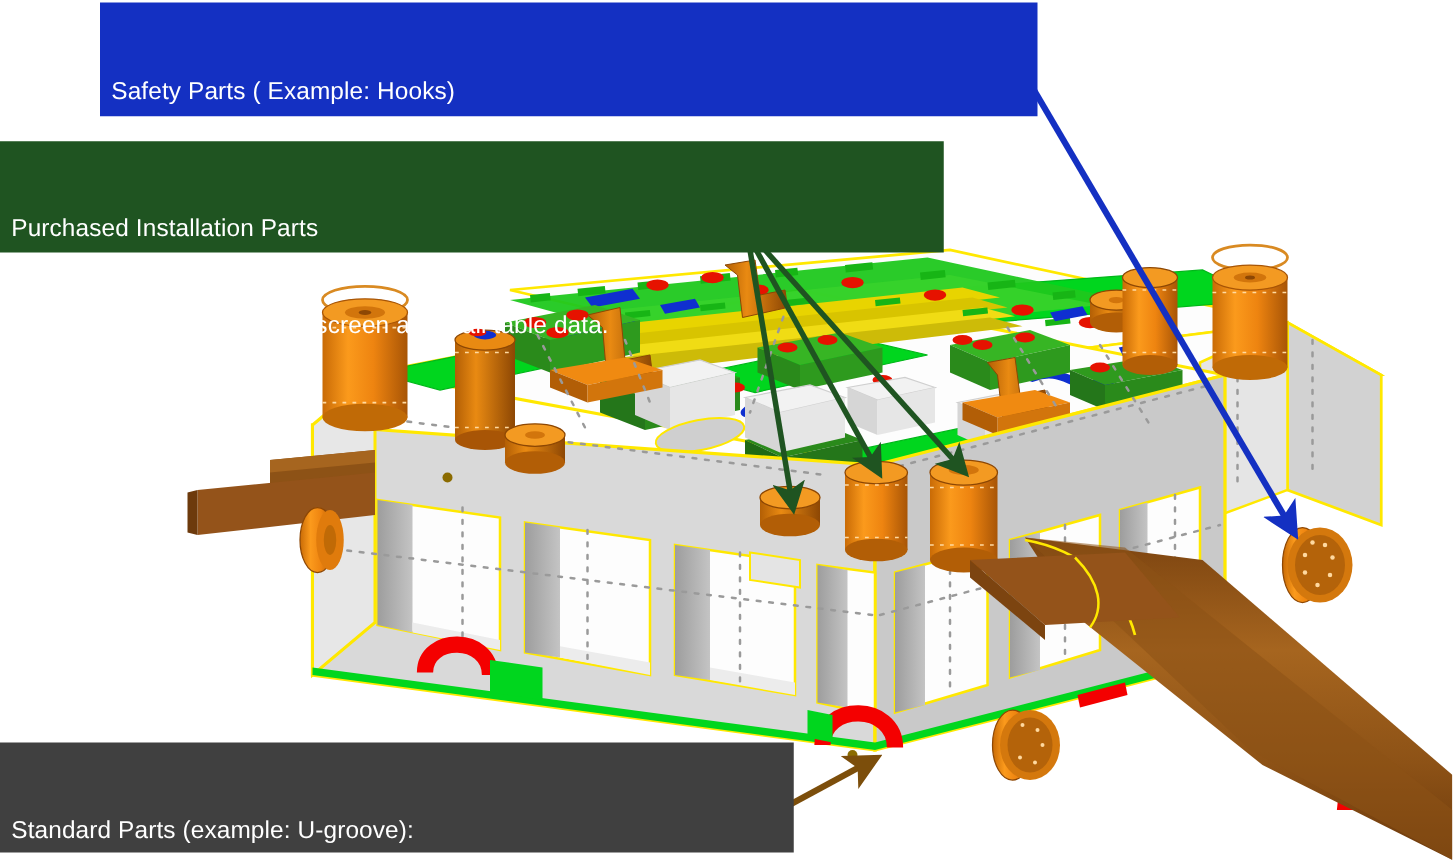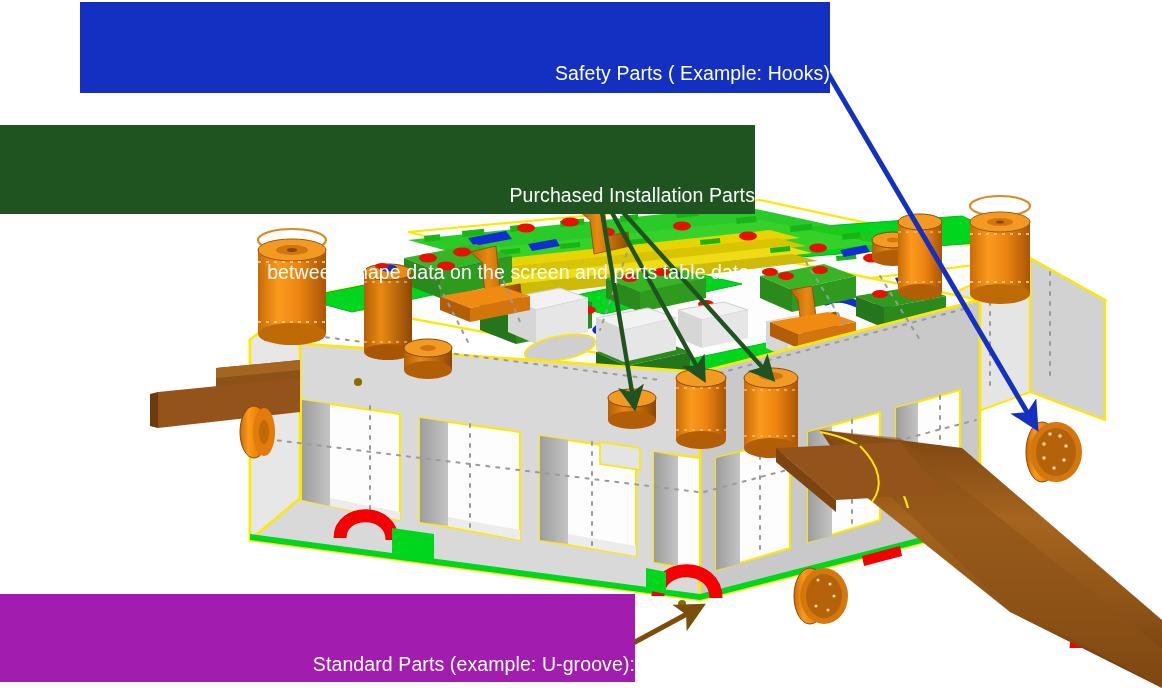--- a/index.html
+++ b/index.html
@@ -2,27 +2,27 @@
 <html><head>
 <meta charset="utf-8">
 <style>
   html,body{margin:0;padding:0;background:#ffffff;}
   #stage{position:relative;width:1162px;height:688px;overflow:hidden;background:#ffffff;
          font-family:"Liberation Sans","DejaVu Sans",sans-serif;}
   svg.layer{position:absolute;left:0;top:0;width:1162px;height:688px;}
 
   
   .callout{position:absolute;color:#ffffff;font-size:19.5px;line-height:25.5px;
-           letter-spacing:.1px;white-space:pre;z-index:40;text-align:right;}
+           letter-spacing:.1px;white-space:pre;z-index:40;}
   .callout .ln{display:block;}
   #callout-safety{left:80px;top:2px;width:750px;height:91px;background:#1430c2;
                   padding:8px 0 0 9px;box-sizing:border-box;}
   #callout-purchased{left:0px;top:113px;width:755px;height:89px;background:#1f5421;
-                  padding:7px 0 0 9px;box-sizing:border-box;margin-top:12px;}
-  #callout-standard{left:0px;top:594px;width:635px;height:88px;background:#a21caf;
+                  padding:7px 0 0 9px;box-sizing:border-box;}
+  #callout-standard{left:0px;top:594px;width:635px;height:88px;background:#404040;
                   padding:7px 0 0 9px;box-sizing:border-box;}
 </style>
 </head>
 <body>
 
 <div id="stage">
 
   <svg class="layer" viewBox="0 0 1162 688" shape-rendering="geometricPrecision">
     <defs>
       <linearGradient id="gOrange" x1="0" y1="0" x2="1" y2="0">
@@ -467,21 +467,21 @@
     <line x1="624" y1="648" x2="698" y2="608" stroke="#7c4e0b" stroke-width="5" marker-end="url(#headBrown)"></line>
   </svg>
 
   <div class="callout" id="callout-safety">
     <span class="ln">Safety Parts ( Example: Hooks)</span>
     <span class="ln">3D Model-Checker ensures coordinate values, external shape sizes,</span>
   </div>
 
   <div class="callout" id="callout-purchased">
     <span class="ln">Purchased Installation Parts</span>
-    <span class="ln">between shape data on the screen and parts table data.</span>
+    <span class="ln">between shape data on the screen and wall table data.</span>
   </div>
 
   <div class="callout" id="callout-standard">
     <span class="ln">Standard Parts (example: U-groove):</span>
     
     
   </div>
 
 </div>
 

